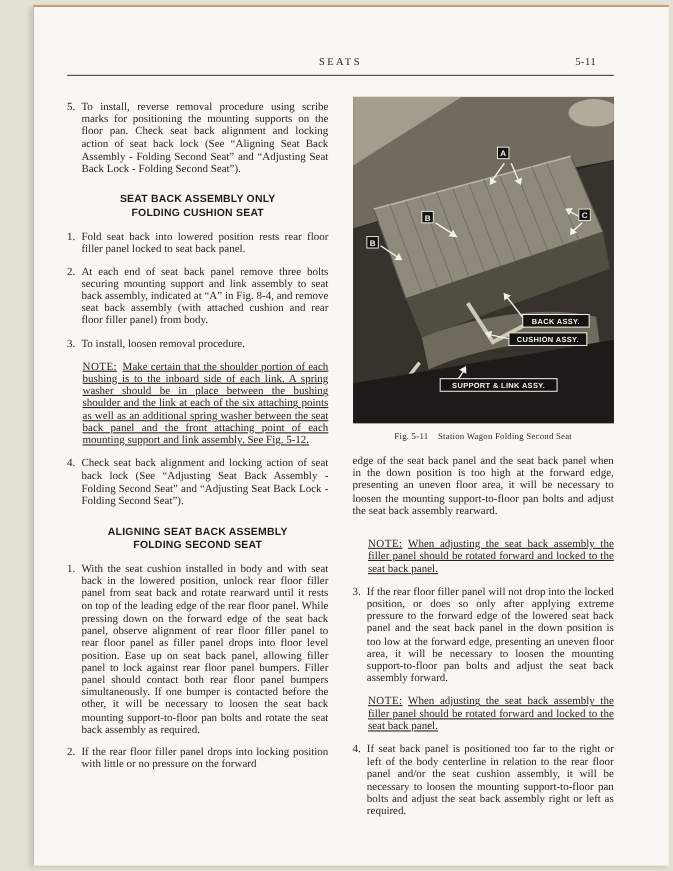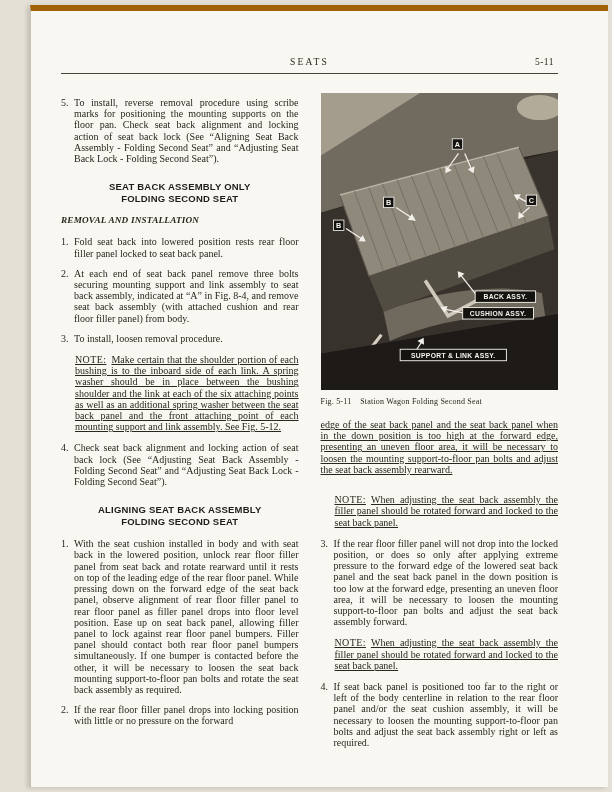--- a/index.html
+++ b/index.html
@@ -8,26 +8,26 @@
     background:#e4e0d6;
     font-family:"Liberation Serif", serif;
     color:#28261f;
     position:relative;
     overflow:hidden;
   }
   .page {
     position:absolute; left:30px; top:5px; width:578px; height:782px;
     background:#f9f7f1;
     border-left:1px solid #c6c1b2;
-    border-top:6px solid #a16207;
+    border-top:1px solid #a16207;
     box-shadow:-3px 1px 4px rgba(60,55,40,0.18);
   }
   .page-header { position:absolute; left:30px; right:50px; top:46px; height:13px; font-size:9.5px; }
   .header-title { position:absolute; left:0; right:0; text-align:center; letter-spacing:2.2px; }
-  .header-page-num { position:absolute; right:4px; top:0; letter-spacing:0.5px; }
+  .header-page-num { position:absolute; right:16px; top:0; letter-spacing:0.5px; }
   .header-rule { position:absolute; left:30px; right:50px; top:62px; border-top:1px solid #45423a; }
   .columns {
     position:absolute; left:30px; right:50px; top:76px; bottom:24px;
     display:flex; gap:22px;
   }
   .col { flex:1 1 0; min-width:0; font-size:10px; line-height:11.2px; text-align:justify; }
   .col-left { padding-top:10px; }
   .list-item { display:flex; margin-bottom:9px; }
   .li-num { flex:0 0 13px; }
   .li-text { flex:1; }
@@ -39,24 +39,24 @@
     text-align:center; white-space:pre-line;
     margin:17px 6px 10px; color:#1f1d18; letter-spacing:0.2px;
   }
   .subheading {
     font-style:italic; font-weight:bold; font-size:9.2px;
     margin:0 0 10px; text-align:left; letter-spacing:0.2px;
   }
   figure { margin:6px 0 0; }
   .photo-svg { display:block; width:100%; height:auto; }
   figcaption {
-    font-size:8px; text-align:left; margin:6px 0 12px;
+    font-size:8px; text-align:center; margin:6px 0 12px;
     white-space:pre; letter-spacing:0.2px;
   }
-  p.plain { margin-bottom:19px;text-decoration:underline; }
+  p.plain { margin-bottom:19px; }
   .fig-callout { font:bold 7px "Liberation Sans", sans-serif; fill:#f7f5ef; }
   .fig-label { font:bold 6.5px "Liberation Sans", sans-serif; fill:#f5f3ed; letter-spacing:0.3px; }
 </style>
 </head>
 <body>
 
 <div class="page">
 
   <div class="page-header">
     <span class="header-title">SEATS</span>
@@ -67,23 +67,22 @@
   <div class="columns">
 
     <div class="col col-left">
 
       <div class="list-item">
         <span class="li-num">5.</span>
         <span class="li-text">To install, reverse removal procedure using scribe marks for positioning the mounting supports on the floor pan. Check seat back alignment and locking action of seat back lock (See “Aligning Seat Back Assembly - Folding Second Seat” and “Adjusting Seat Back Lock - Folding Second Seat”).</span>
       </div>
 
       <h2 class="section-heading">SEAT BACK ASSEMBLY ONLY
-FOLDING SECOND SEAT</h2>
-
-      <h3 class="subheading">REMOVAL AND INSTALLATION</h3>
+FOLDING CUSHION SEAT</h2>
+
 
       <div class="list-item">
         <span class="li-num">1.</span>
         <span class="li-text">Fold seat back into lowered position rests rear floor filler panel locked to seat back panel.</span>
       </div>
       <div class="list-item">
         <span class="li-num">2.</span>
         <span class="li-text">At each end of seat back panel remove three bolts securing mounting support and link assembly to seat back assembly, indicated at “A” in Fig. 8-4, and remove seat back assembly (with attached cushion and rear floor filler panel) from body.</span>
       </div>
       <div class="list-item">

